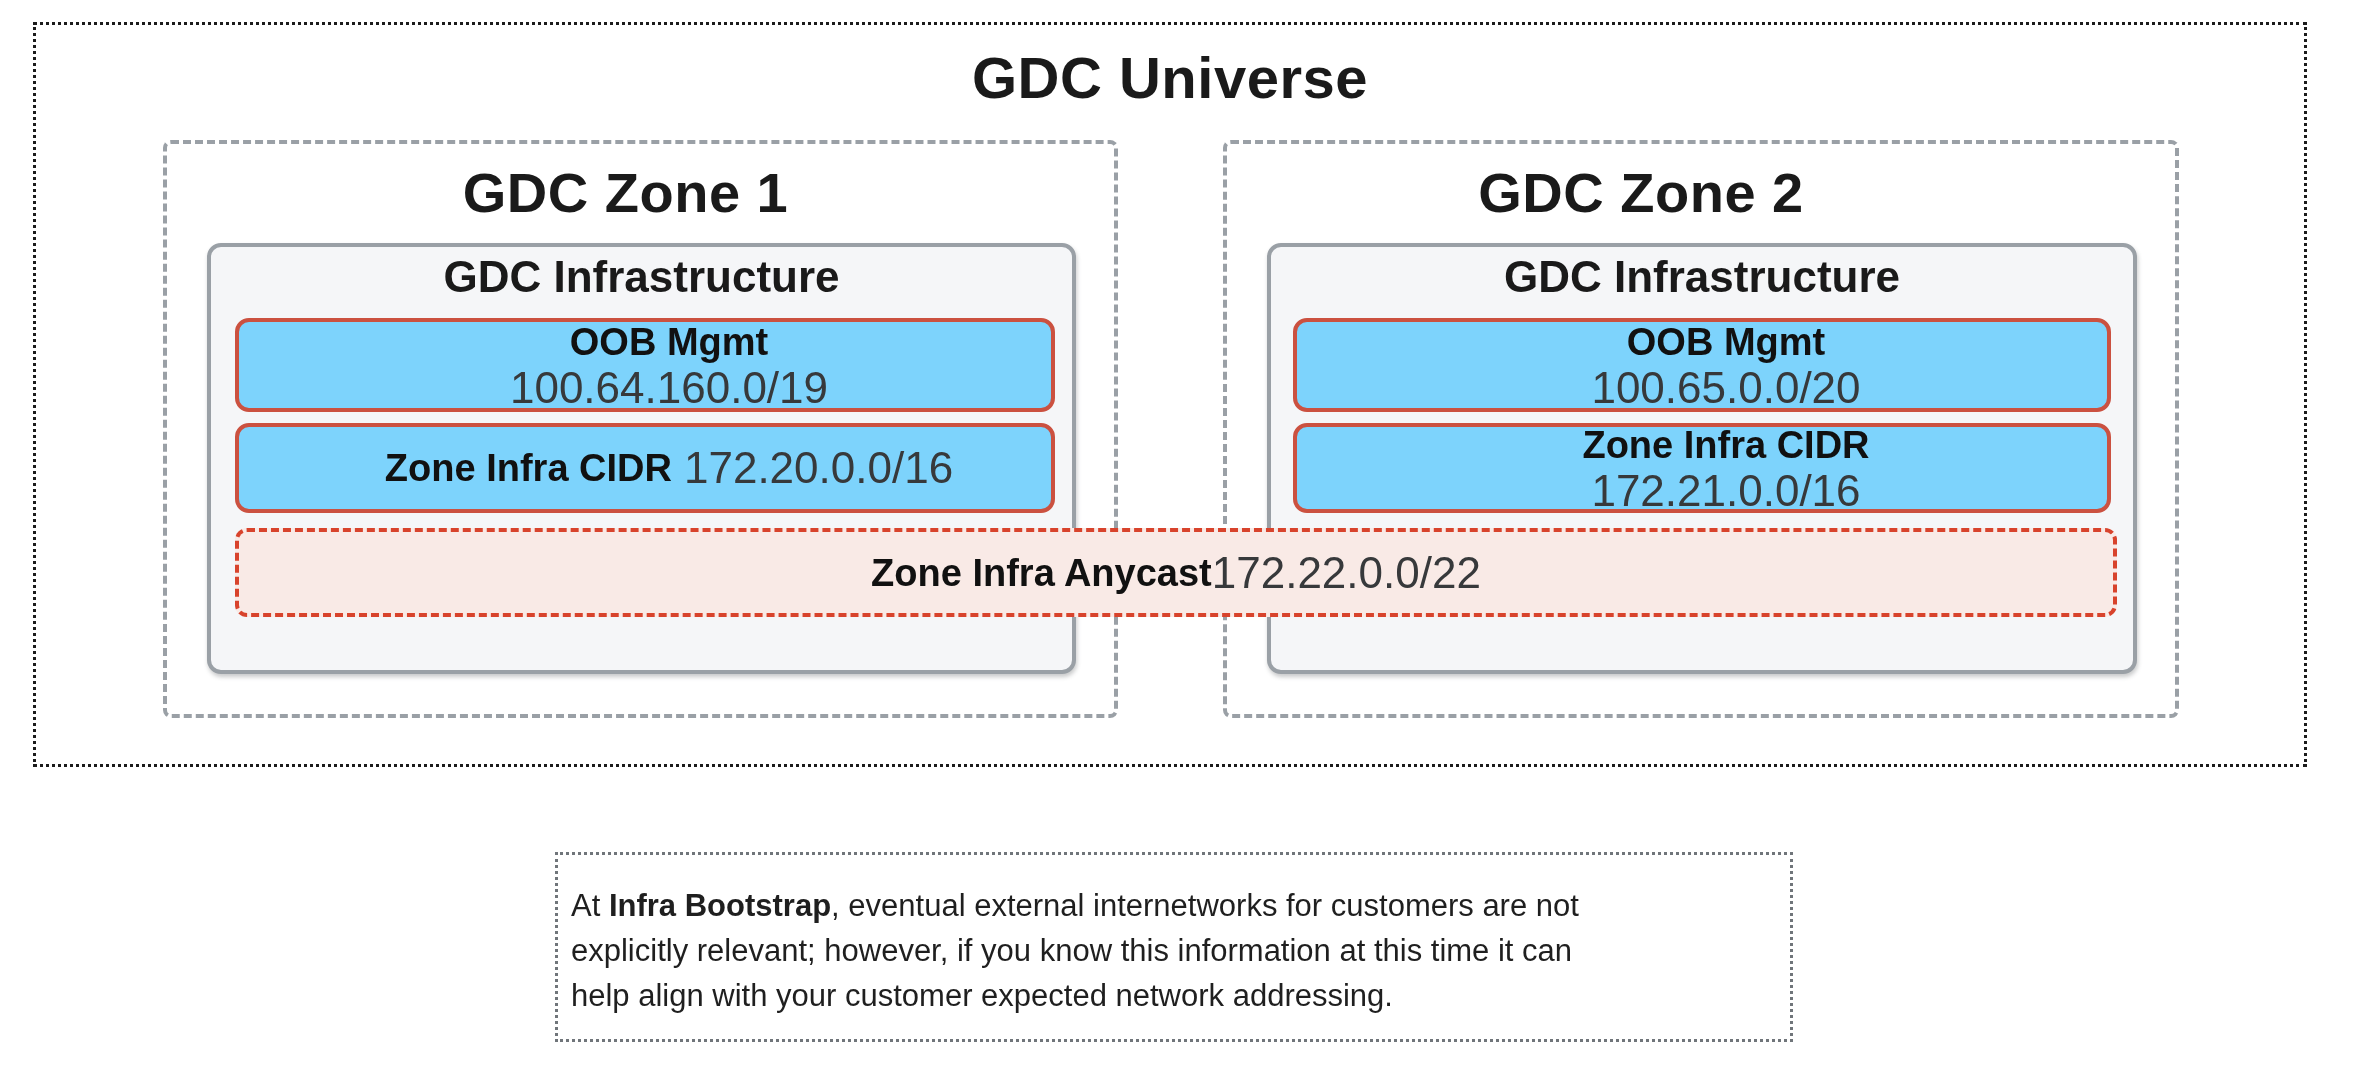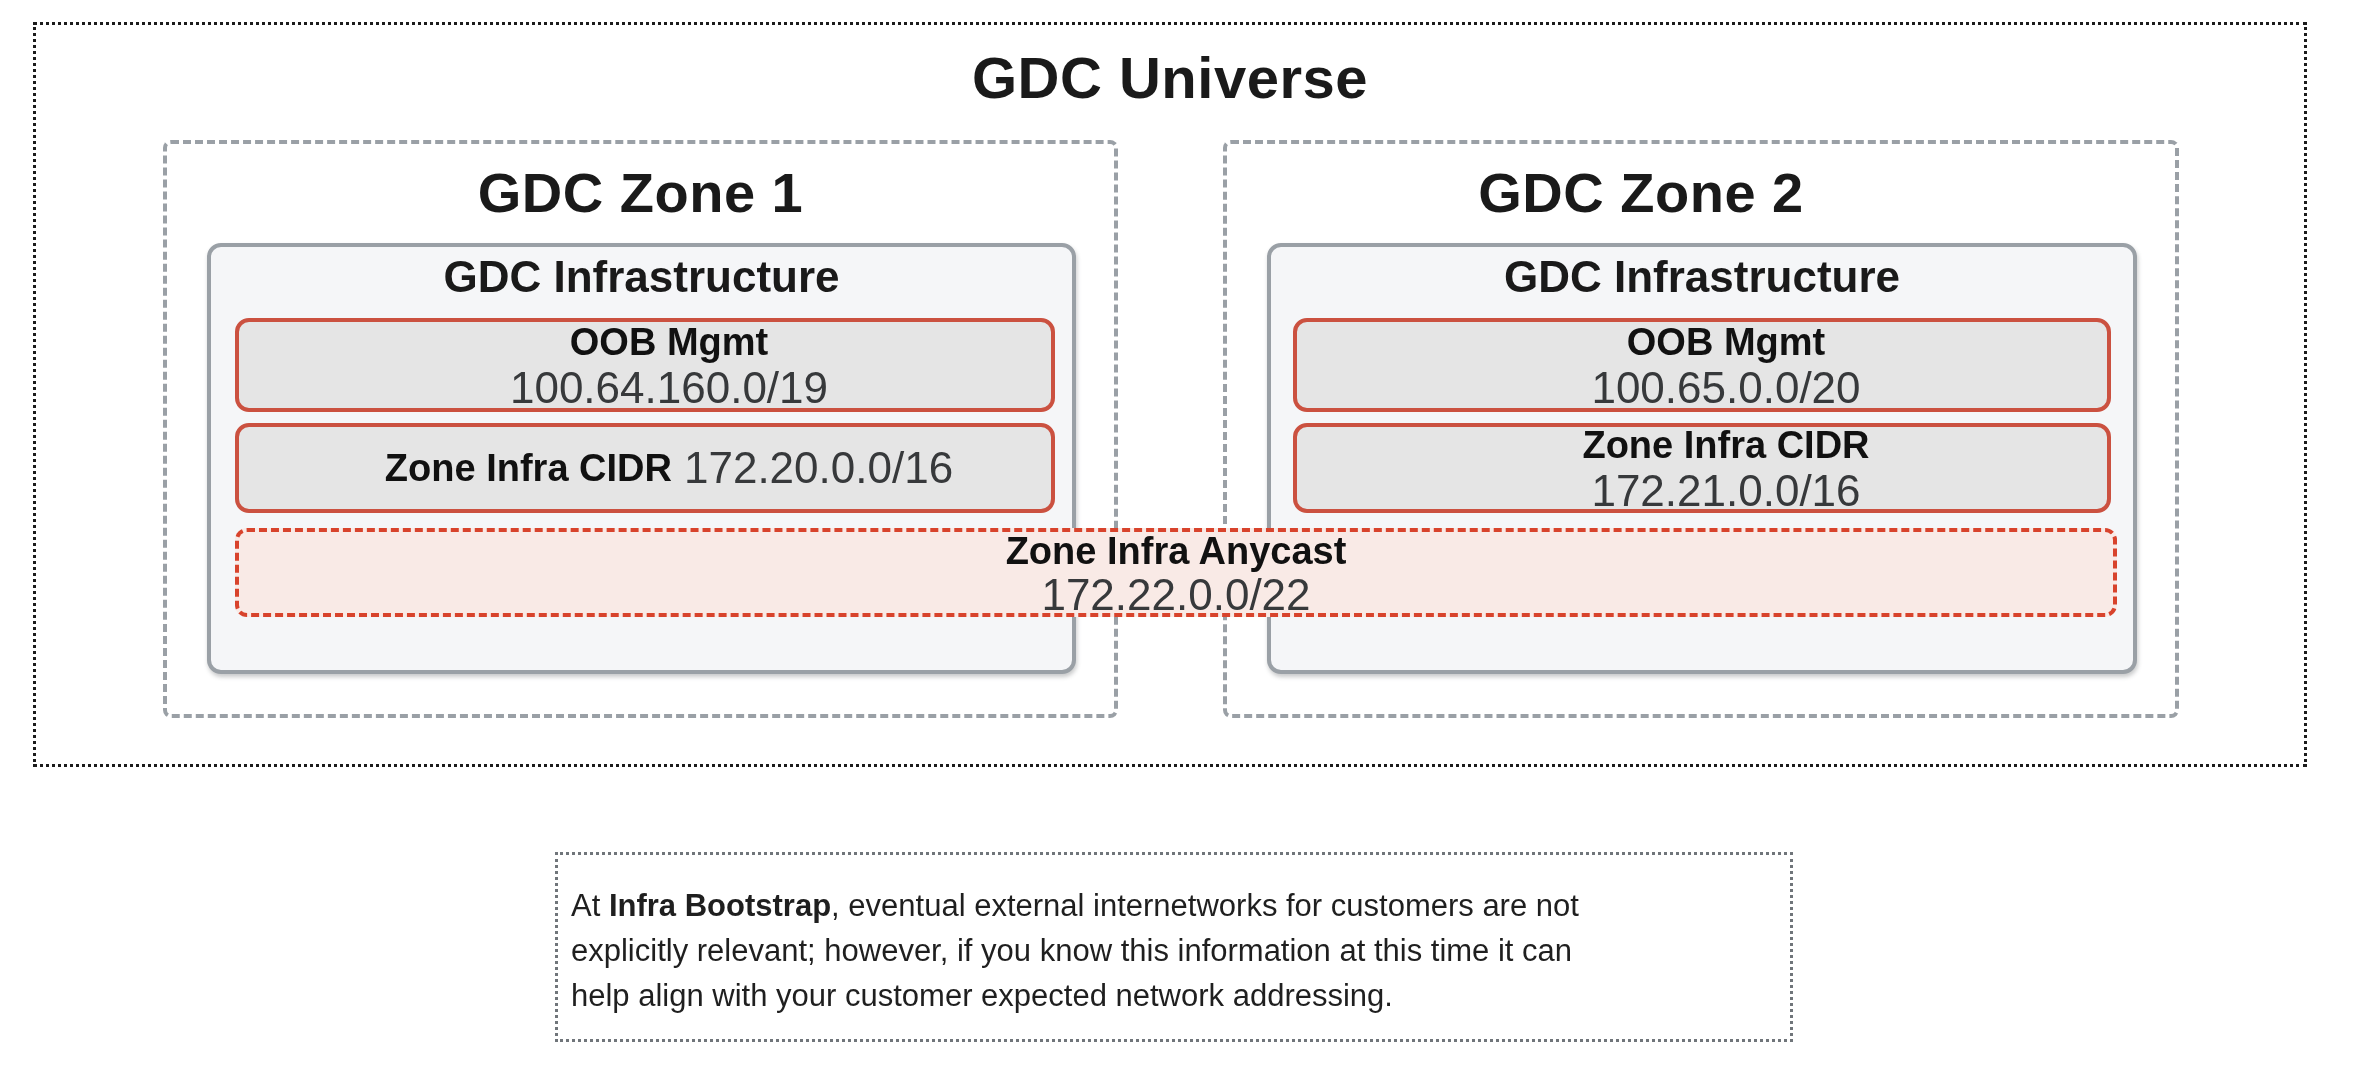--- a/index.html
+++ b/index.html
@@ -30,21 +30,21 @@
     border:4px dashed #9aa0a6;border-radius:8px;
     background:transparent;
   }
   .zone1{left:163px;width:955px;}
   .zone2{left:1223px;width:956px;}
   .zone-title{
     top:160px;
     text-align:center;
     font-size:56px;font-weight:bold;letter-spacing:0.5px;
   }
-  .zone1-title{left:163px;width:955px;}
+  .zone1-title{left:148px;width:955px;}
   .zone2-title{left:1163px;width:956px;}
 
   
   .infra-box{
     top:243px;height:431px;
     background:#f5f6f8;
     border:4px solid #9aa0a6;border-radius:14px;
     box-shadow:1px 3px 4px rgba(60,64,67,.28);
   }
   .infra1{left:207px;width:869px;}
@@ -52,41 +52,41 @@
   .infra-title{
     top:252px;
     text-align:center;
     font-size:44px;font-weight:bold;
   }
   .infra1-title{left:207px;width:869px;}
   .infra2-title{left:1267px;width:870px;}
 
   
   .red-box{
-    background:#e5e5e5;
+    background:#7dd3fc;
     border:4px solid #cb5140;border-radius:14px;
     display:flex;flex-direction:column;
     align-items:center;justify-content:center;
     row-gap:4px;
     padding-left:48px;
   }
   .red-box.row{flex-direction:row;column-gap:12px;}
   .oob1{left:235px;top:318px;width:820px;height:94px;}
   .oob2{left:1293px;top:318px;width:818px;height:94px;}
   .cidr1{left:235px;top:423px;width:820px;height:90px;}
   .cidr2{left:1293px;top:423px;width:818px;height:90px;}
   .box-label{font-size:38px;font-weight:bold;color:#111;line-height:42px;}
   .box-value{font-size:44px;font-weight:normal;color:#37393b;line-height:42px;}
 
   
   .anycast-box{
     left:235px;top:528px;width:1882px;height:89px;
     background:#f9eae6;
     border:4px dashed #d8432c;border-radius:12px;
-    display:flex;flex-direction:column;
+    display:flex;flex-direction:row;
     align-items:center;justify-content:center;
     row-gap:2px;
     z-index:5;
   }
 
   
   .note-box{
     left:555px;top:852px;width:1238px;height:190px;
     border:3px dotted #70757a;
     padding:28px 18px 0 13px;

